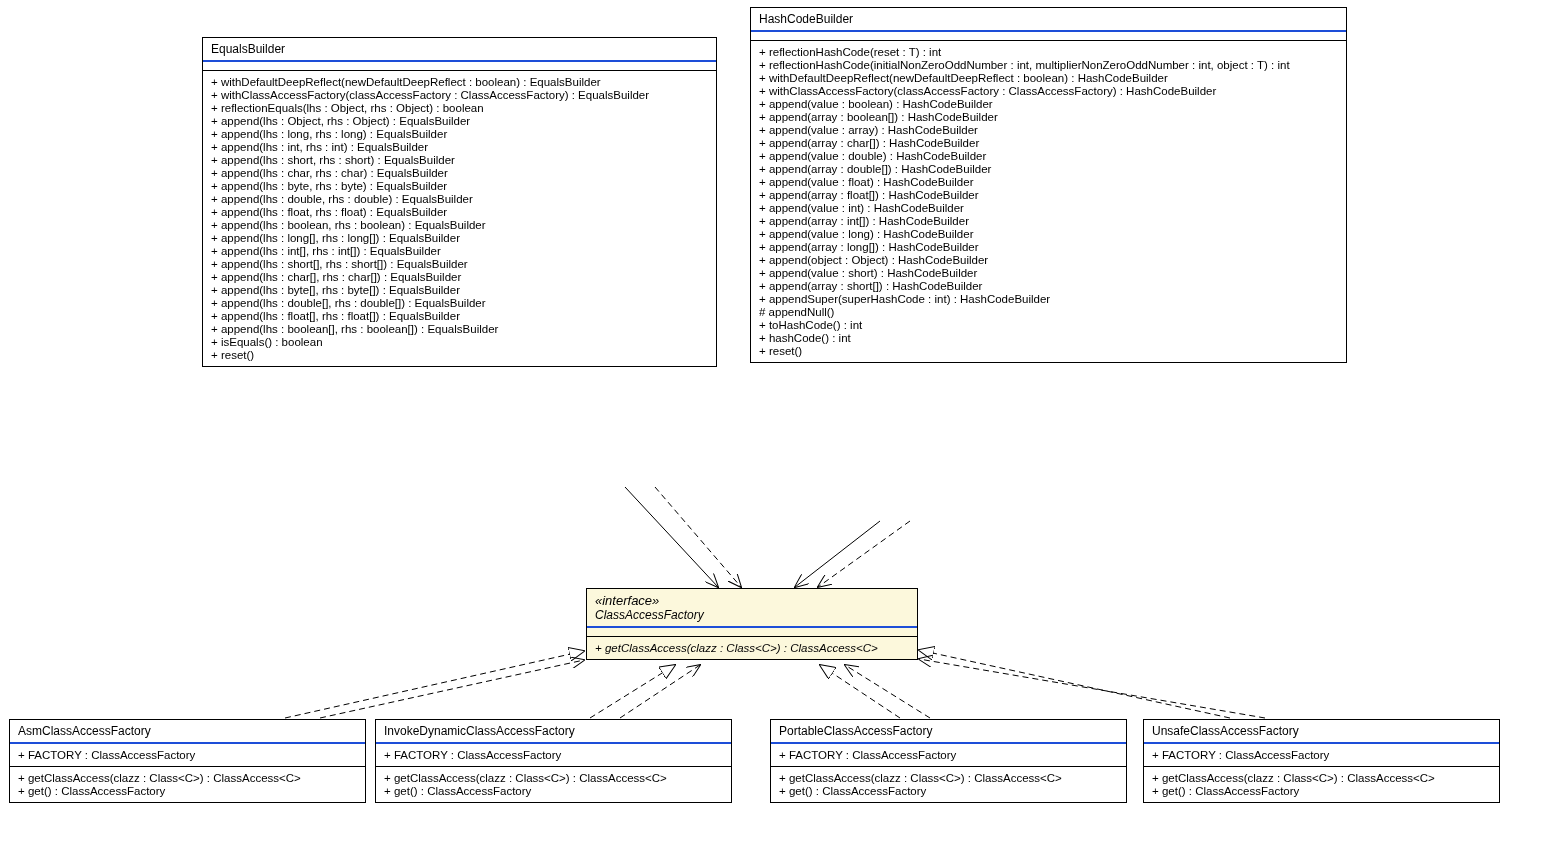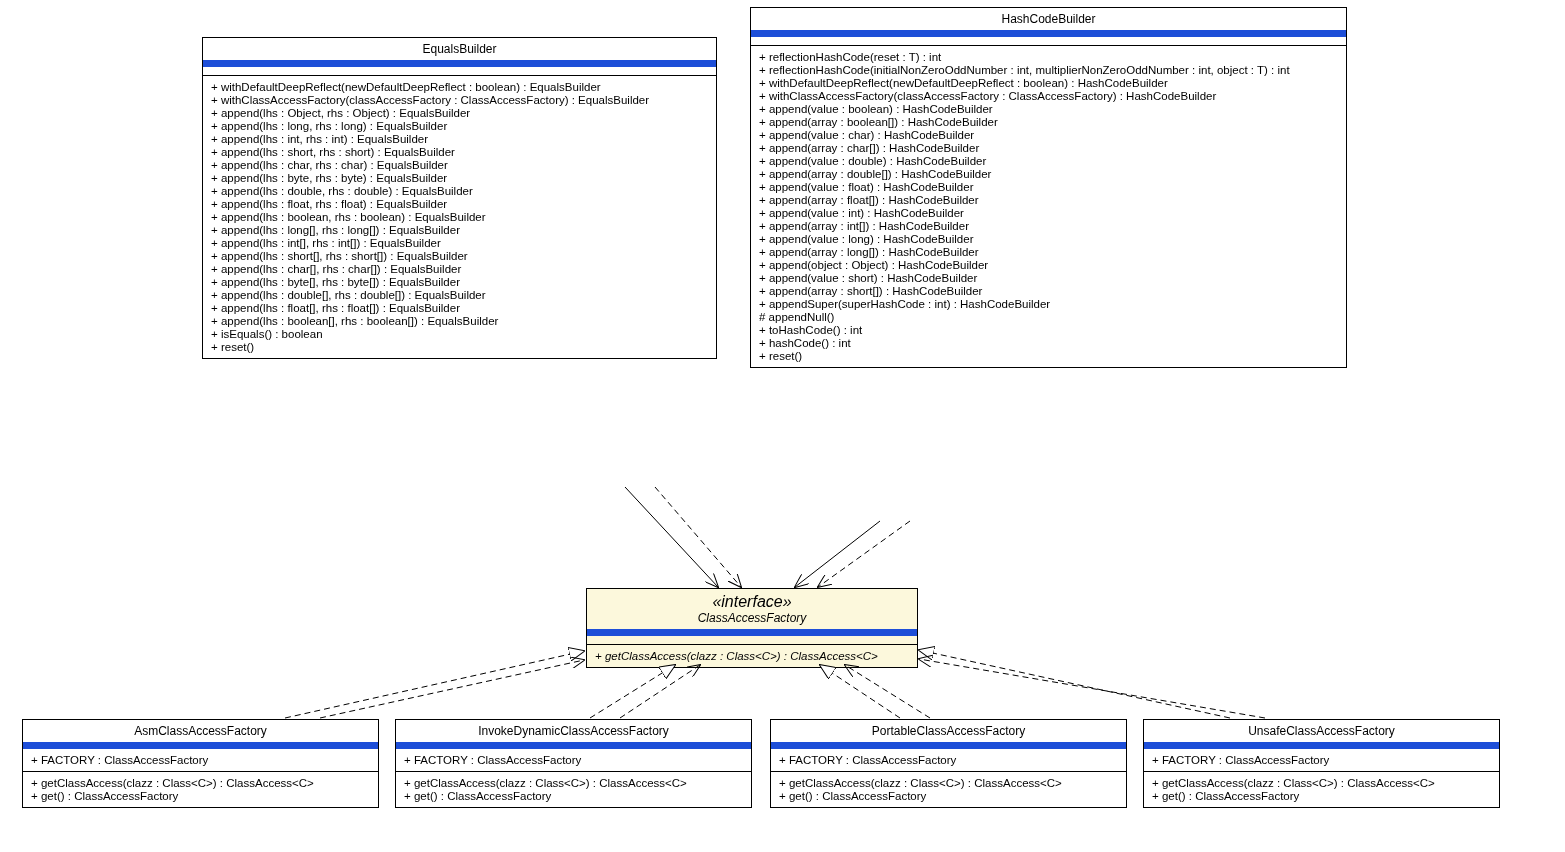--- a/index.html
+++ b/index.html
@@ -1,35 +1,36 @@
 <!DOCTYPE html>
 <html><head>
 <meta charset="utf-8">
 <style>
 body{margin:0;font-family:Arial,Helvetica,sans-serif;font-size:12px;background:#fff;width:1565px;height:852px;position:relative}
 .uml{position:absolute;border:1px solid #000;background:#fff}
 .uml.iface{background:#fcf8dc}
-.uml .title{border-bottom:7px solid #1d4ed8;text-align:center;padding:4px 8px;font-size:12px}
-.uml .stereo{font-size:16px}
+.uml .title{border-bottom:2px solid #1d4ed8;text-align:left;padding:4px 8px;font-size:12px}
+.uml .stereo{font-size:13px}
 .uml .title.iface-t{font-style:italic}
 .uml .sep{border-bottom:1px solid #000;height:8px}
 .uml .members{padding:4px 8px}
 .uml .m{white-space:nowrap;margin:1px 0;font-size:11.5px}
 .uml .m.iface-m{font-style:italic}
 svg{position:absolute;top:0;left:0;pointer-events:none}
 </style>
 </head>
 <body>
 
 <div class="uml" style="left:202px;top:37px;width:513px">
 <div class="title">EqualsBuilder</div>
 <div class="sep"></div>
 <div class="members" id="eq-methods">
       <div class="m">+ withDefaultDeepReflect(newDefaultDeepReflect : boolean) : EqualsBuilder</div>
       <div class="m">+ withClassAccessFactory(classAccessFactory : ClassAccessFactory) : EqualsBuilder</div>
+      <div class="m">+ reflectionEquals(lhs : Object, rhs : Object) : boolean</div>
       <div class="m">+ append(lhs : Object, rhs : Object) : EqualsBuilder</div>
       <div class="m">+ append(lhs : long, rhs : long) : EqualsBuilder</div>
       <div class="m">+ append(lhs : int, rhs : int) : EqualsBuilder</div>
       <div class="m">+ append(lhs : short, rhs : short) : EqualsBuilder</div>
       <div class="m">+ append(lhs : char, rhs : char) : EqualsBuilder</div>
       <div class="m">+ append(lhs : byte, rhs : byte) : EqualsBuilder</div>
       <div class="m">+ append(lhs : double, rhs : double) : EqualsBuilder</div>
       <div class="m">+ append(lhs : float, rhs : float) : EqualsBuilder</div>
       <div class="m">+ append(lhs : boolean, rhs : boolean) : EqualsBuilder</div>
       <div class="m">+ append(lhs : long[], rhs : long[]) : EqualsBuilder</div>
@@ -48,21 +49,21 @@
 <div class="uml" style="left:750px;top:7px;width:595px">
 <div class="title">HashCodeBuilder</div>
 <div class="sep"></div>
 <div class="members" id="hc-methods">
       <div class="m">+ reflectionHashCode(reset : T) : int</div>
       <div class="m">+ reflectionHashCode(initialNonZeroOddNumber : int, multiplierNonZeroOddNumber : int, object : T) : int</div>
       <div class="m">+ withDefaultDeepReflect(newDefaultDeepReflect : boolean) : HashCodeBuilder</div>
       <div class="m">+ withClassAccessFactory(classAccessFactory : ClassAccessFactory) : HashCodeBuilder</div>
       <div class="m">+ append(value : boolean) : HashCodeBuilder</div>
       <div class="m">+ append(array : boolean[]) : HashCodeBuilder</div>
-      <div class="m">+ append(value : char) : HashCodeBuilder</div>
+      <div class="m">+ append(value : array) : HashCodeBuilder</div>
       <div class="m">+ append(array : char[]) : HashCodeBuilder</div>
       <div class="m">+ append(value : double) : HashCodeBuilder</div>
       <div class="m">+ append(array : double[]) : HashCodeBuilder</div>
       <div class="m">+ append(value : float) : HashCodeBuilder</div>
       <div class="m">+ append(array : float[]) : HashCodeBuilder</div>
       <div class="m">+ append(value : int) : HashCodeBuilder</div>
       <div class="m">+ append(array : int[]) : HashCodeBuilder</div>
       <div class="m">+ append(value : long) : HashCodeBuilder</div>
       <div class="m">+ append(array : long[]) : HashCodeBuilder</div>
       <div class="m">+ append(object : Object) : HashCodeBuilder</div>
@@ -80,32 +81,32 @@
 <div class="title iface-t">
 <div class="stereo">«interface»</div>
 <div>ClassAccessFactory</div>
 </div>
 <div class="sep"></div>
 <div class="members">
 <div class="m iface-m">+ getClassAccess(clazz : Class&lt;C&gt;) : ClassAccess&lt;C&gt;</div>
 </div>
 </div>
 
-<div class="uml" style="left:22px;top:719px;width:355px">
+<div class="uml" style="left:9px;top:719px;width:355px">
 <div class="title">AsmClassAccessFactory</div>
 <div class="members" style="border-bottom:1px solid #000">
 <div class="m">+ FACTORY : ClassAccessFactory</div>
 </div>
 <div class="members">
 <div class="m">+ getClassAccess(clazz : Class&lt;C&gt;) : ClassAccess&lt;C&gt;</div>
 <div class="m">+ get() : ClassAccessFactory</div>
 </div>
 </div>
 
-<div class="uml" style="left:395px;top:719px;width:355px">
+<div class="uml" style="left:375px;top:719px;width:355px">
 <div class="title">InvokeDynamicClassAccessFactory</div>
 <div class="members" style="border-bottom:1px solid #000">
 <div class="m">+ FACTORY : ClassAccessFactory</div>
 </div>
 <div class="members">
 <div class="m">+ getClassAccess(clazz : Class&lt;C&gt;) : ClassAccess&lt;C&gt;</div>
 <div class="m">+ get() : ClassAccessFactory</div>
 </div>
 </div>
 

